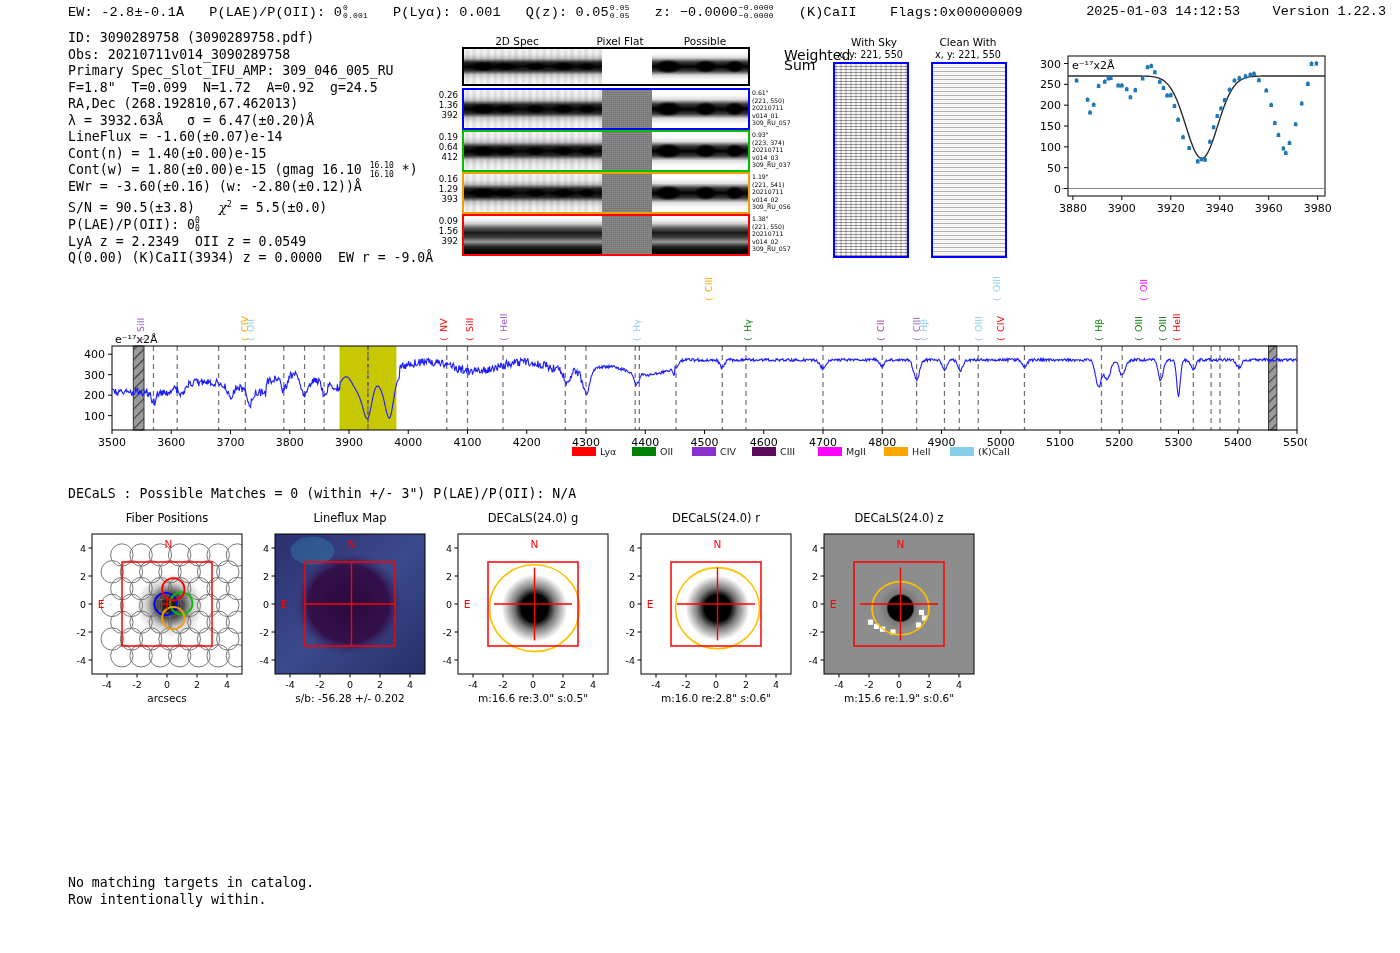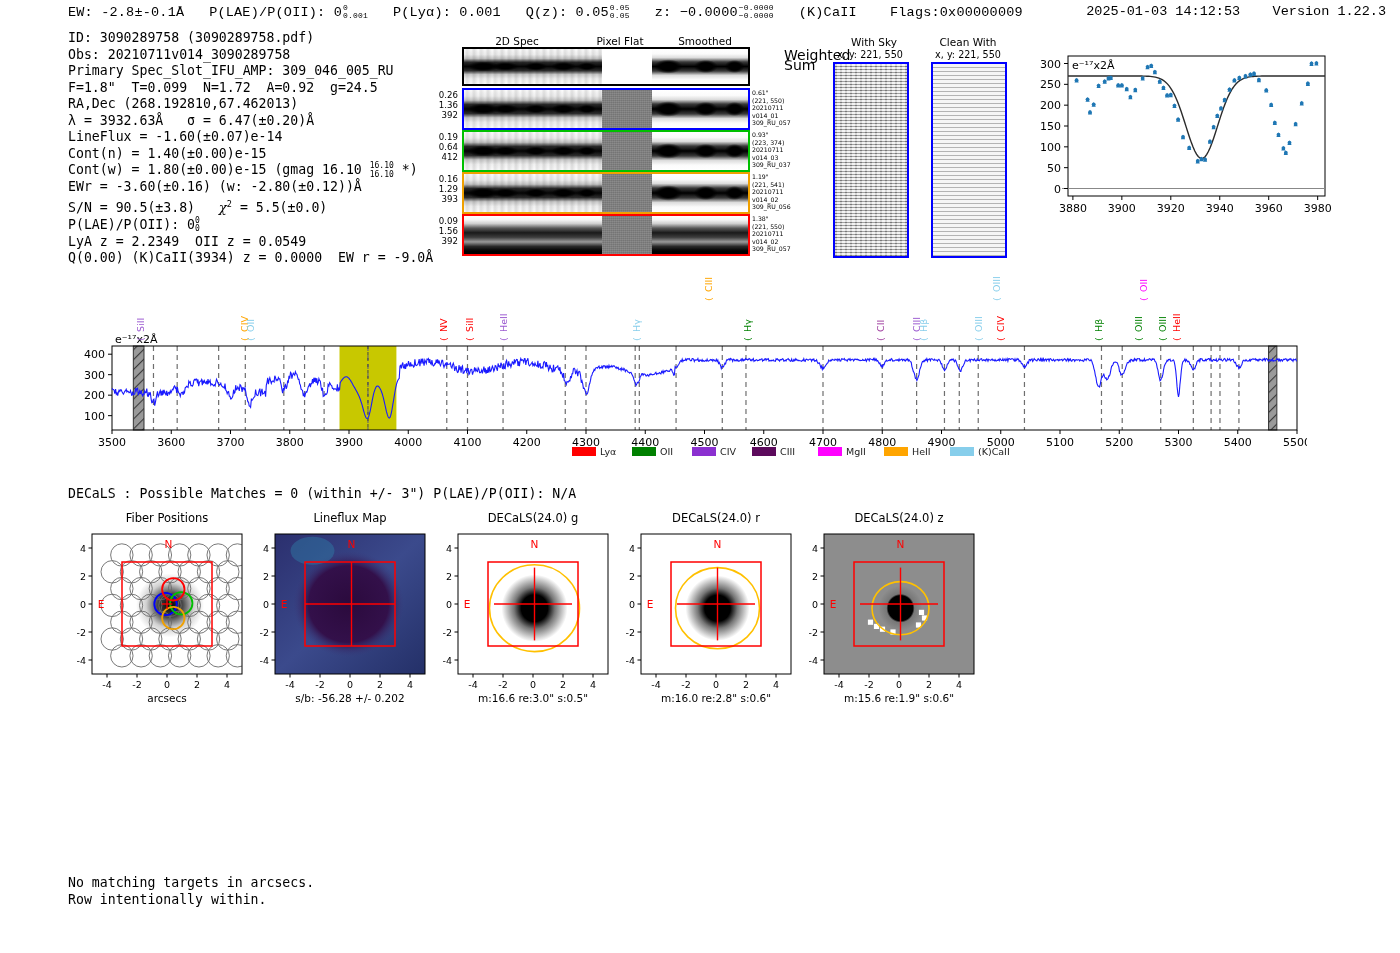--- a/index.html
+++ b/index.html
@@ -154,21 +154,21 @@
   <div class="row">EWr = -3.60(±0.16) (w: -2.80(±0.12))Å</div>
   <div class="row"><span>S/N = 90.5(±3.8)   </span><span class="ital">χ</span><sup style="font-size:8.5px">2</sup><span> = 5.5(±0.0)</span></div>
   <div class="row"><span>P(LAE)/P(OII): 0</span><span class="sup-sub"><span style="display:block">0</span><span style="display:block">0</span></span></div>
   <div class="row">LyA z = 2.2349  OII z = 0.0549</div>
   <div class="row">Q(0.00) (K)CaII(3934) z = 0.0000  EW r = -9.0Å</div>
 </div>
 
 <div class="abs" id="specstrip-titles">
   <div class="ptitle" style="left:462px;top:35px;width:110px;">2D Spec</div>
   <div class="ptitle" style="left:570px;top:35px;width:100px;">Pixel Flat</div>
-  <div class="ptitle" style="left:655px;top:35px;width:100px;">Smoothed</div>
+  <div class="ptitle" style="left:655px;top:35px;width:100px;">Possible</div>
 </div>
 
 <div class="abs" id="weighted-sum-row" style="left:462px;top:47px;width:288px;height:39px;border:2px solid #000;box-sizing:border-box;display:flex;">
   <div class="cell specimg">
       <div class="tex2d blobs"></div>
     </div>
   <div class="cell flat" style="background:#fff;"></div>
   <div class="cell smooth">
       <div class="texsm"></div>
     </div>
@@ -912,15 +912,15 @@
         <line x1="28.5" y1="40" x2="32" y2="40" stroke="#000" stroke-width="1"></line>
         <text x="26" y="43.5" text-anchor="end" fill="#000" font-size="9.5">4</text>
         <line x1="167" y1="166" x2="167" y2="169.5" stroke="#000" stroke-width="1"></line>
         <text x="167" y="180" text-anchor="middle" fill="#000" font-size="9.5">4</text>
         <text x="107" y="194" text-anchor="middle" fill="#000" font-size="10.5">m:15.6  re:1.9"  s:0.6"</text>
       </svg>
     </div>
   </div>
 
 <div class="abs mono" id="bottom-note">
-  <div>No matching targets in arcsecs.</div>
+  <div>No matching targets in catalog.</div>
   <div>Row intentionally within.</div>
 </div>
 
 </body></html>

